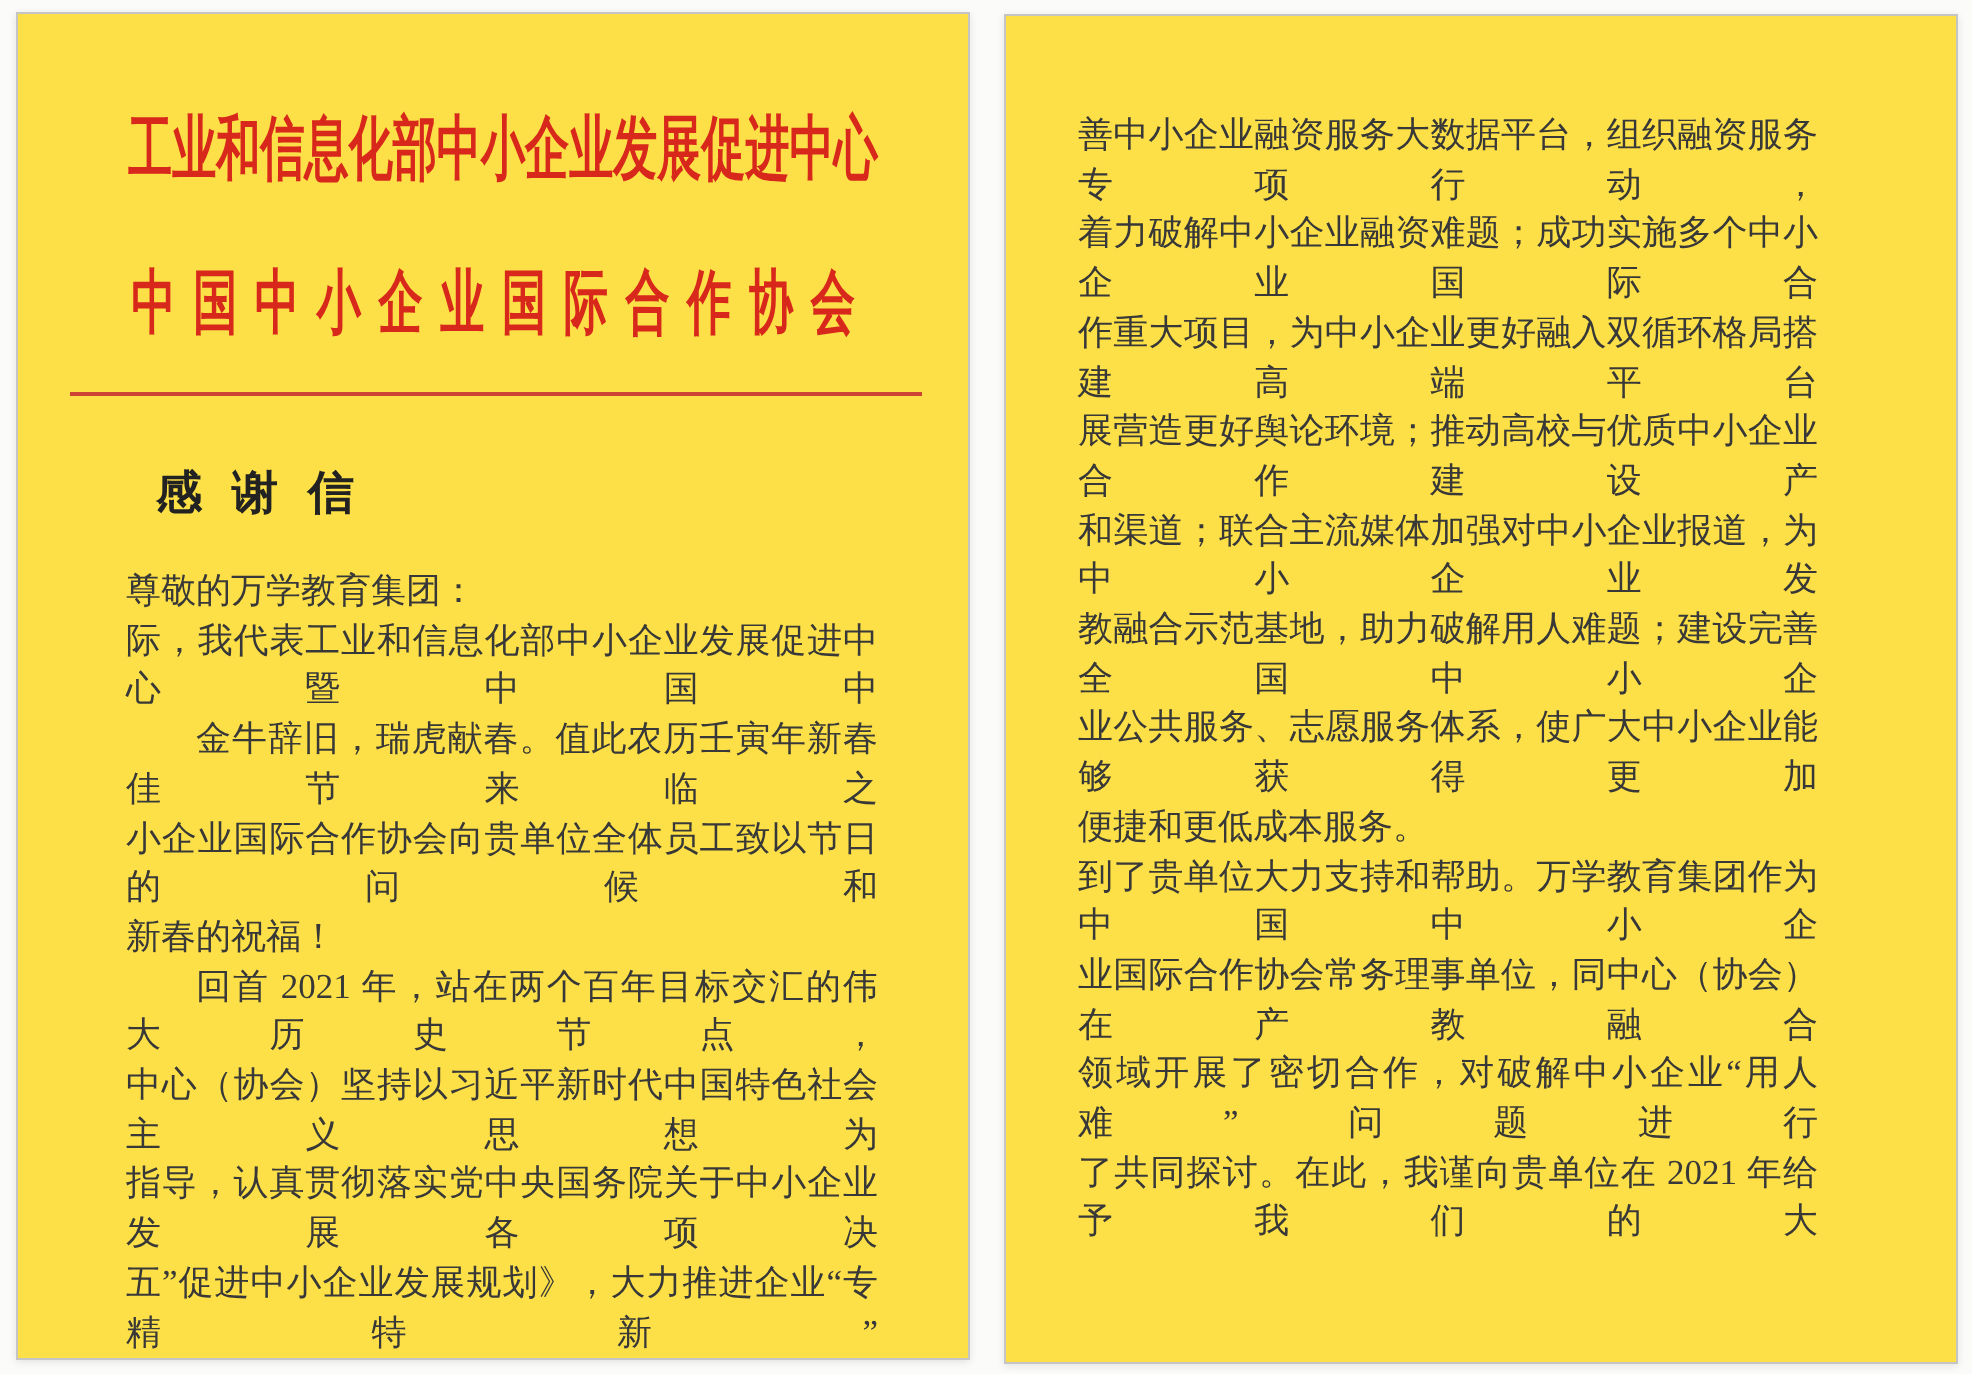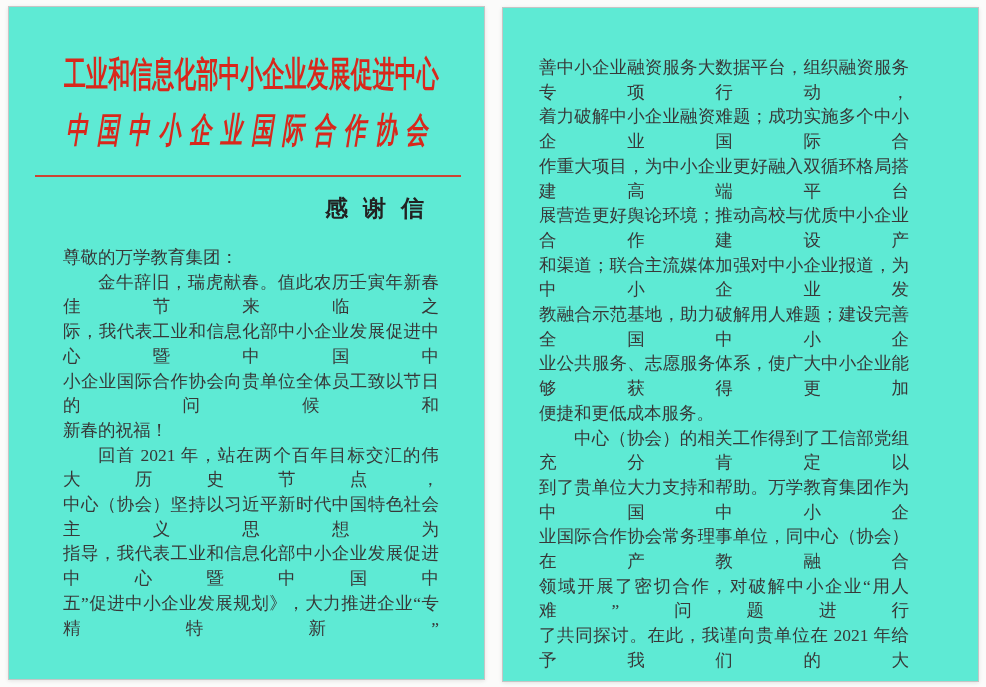--- a/index.html
+++ b/index.html
@@ -5,48 +5,48 @@
   * { margin: 0; padding: 0; box-sizing: border-box; }
   html, body { width: 986px; height: 687px; }
   body {
     position: relative;
     background: #fbfbfa;
     font-family: "Liberation Serif", "DejaVu Serif", serif;
     overflow: hidden;
   }
   .page {
     position: absolute;
-    background: #5eead4;
+    background: #fde047;
     border: 1px solid #c5c5c5;
     box-shadow: 0 1px 4px rgba(0,0,0,0.10);
   }
   .page1 { left: 8px;  top: 6px; width: 477px; height: 674px; padding: 46px 45px 0 54px; }
   .page2 { left: 502px; top: 7px; width: 477px; height: 675px; padding: 47px 69px 0 36px; }
 
   
   .lh-row { display: flex; justify-content: center; overflow: visible; }
   .lh-line1 {
     white-space: nowrap;
     font-size: 35px; line-height: 44px; font-weight: 700;
     color: #d8281c;
     transform: scaleX(0.63); transform-origin: center;
   }
   .lh-line2 {
     white-space: nowrap;
     font-size: 35px; line-height: 44px; font-weight: 700;
     color: #d8281c; letter-spacing: 14px;
     transform: scaleX(0.63); transform-origin: center;
   }
-  .lh-row + .lh-row { margin-top: 12px; font-style: italic; }
+  .lh-row + .lh-row { margin-top: 33px; }
   .red-rule {
     margin-top: 22px; margin-left: -28px; margin-right: -22px;
     height: 2px; background: #cc4433;
   }
   .letter-title {
-    margin-top: 16px; text-align: right;
+    margin-top: 33px; text-align: left;
     font-size: 23px; line-height: 32px; font-weight: 700;
     color: #222; letter-spacing: 15px; text-indent: 15px;
   }
 
   
   .letter-body { margin-top: 20px; color: #383838; }
   .page2 .letter-body { margin-top: 0; }
   .line {
     font-size: 17.5px; line-height: 24.7px;
     white-space: normal;
@@ -61,41 +61,40 @@
   <div class="lh-row">
     <div class="lh-line1">工业和信息化部中小企业发展促进中心</div>
   </div>
   <div class="lh-row">
     <div class="lh-line2">中国中小企业国际合作协会</div>
   </div>
   <div class="red-rule"></div>
   <div class="letter-title">感谢信</div>
   <div class="letter-body">
       <div class="line">尊敬的万学教育集团：</div>
+      <div class="line full">际，我代表工业和信息化部中小企业发展促进中心暨中国中</div>
       <div class="line full indent">金牛辞旧，瑞虎献春。值此农历壬寅年新春佳节来临之</div>
-      <div class="line full">际，我代表工业和信息化部中小企业发展促进中心暨中国中</div>
       <div class="line full">小企业国际合作协会向贵单位全体员工致以节日的问候和</div>
       <div class="line">新春的祝福！</div>
       <div class="line full indent">回首 2021 年，站在两个百年目标交汇的伟大历史节点，</div>
       <div class="line full">中心（协会）坚持以习近平新时代中国特色社会主义思想为</div>
-      <div class="line full">指导，我代表工业和信息化部中小企业发展促进中心暨中国中</div>
+      <div class="line full">指导，认真贯彻落实党中央国务院关于中小企业发展各项决</div>
       <div class="line full">五”促进中小企业发展规划》，大力推进企业“专精特新”</div>
     </div>
 </div>
 
 <div class="page page2">
   <div class="letter-body">
       <div class="line full">善中小企业融资服务大数据平台，组织融资服务专项行动，</div>
       <div class="line full">着力破解中小企业融资难题；成功实施多个中小企业国际合</div>
       <div class="line full">作重大项目，为中小企业更好融入双循环格局搭建高端平台</div>
       <div class="line full">展营造更好舆论环境；推动高校与优质中小企业合作建设产</div>
       <div class="line full">和渠道；联合主流媒体加强对中小企业报道，为中小企业发</div>
       <div class="line full">教融合示范基地，助力破解用人难题；建设完善全国中小企</div>
       <div class="line full">业公共服务、志愿服务体系，使广大中小企业能够获得更加</div>
       <div class="line">便捷和更低成本服务。</div>
-      <div class="line full indent">中心（协会）的相关工作得到了工信部党组充分肯定以</div>
       <div class="line full">到了贵单位大力支持和帮助。万学教育集团作为中国中小企</div>
       <div class="line full">业国际合作协会常务理事单位，同中心（协会）在产教融合</div>
       <div class="line full">领域开展了密切合作，对破解中小企业“用人难”问题进行</div>
       <div class="line full">了共同探讨。在此，我谨向贵单位在 2021 年给予我们的大</div>
     </div>
 
 </div>
 
 </body></html>

